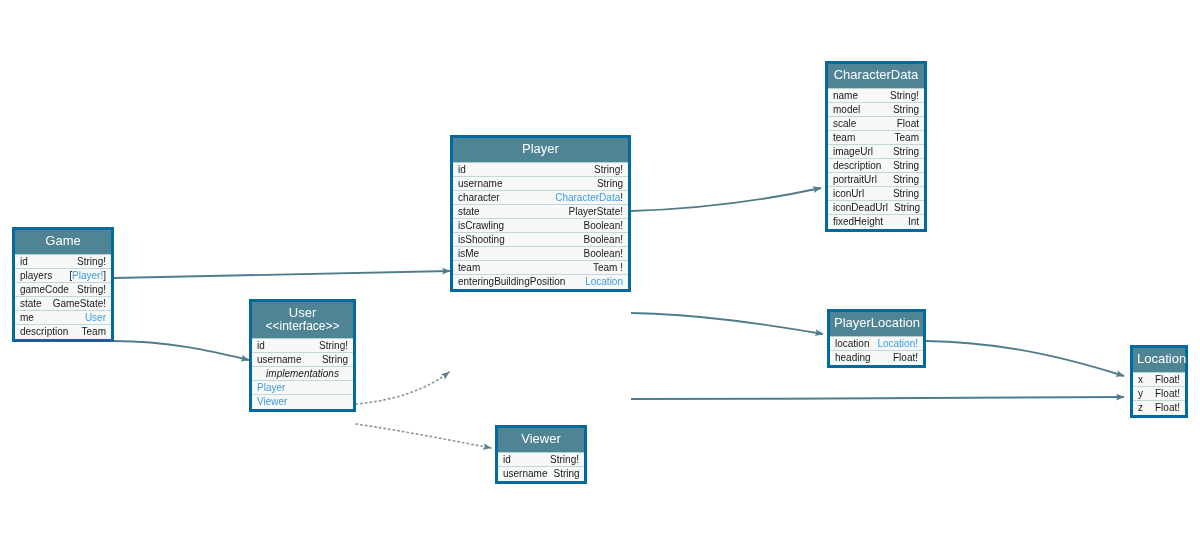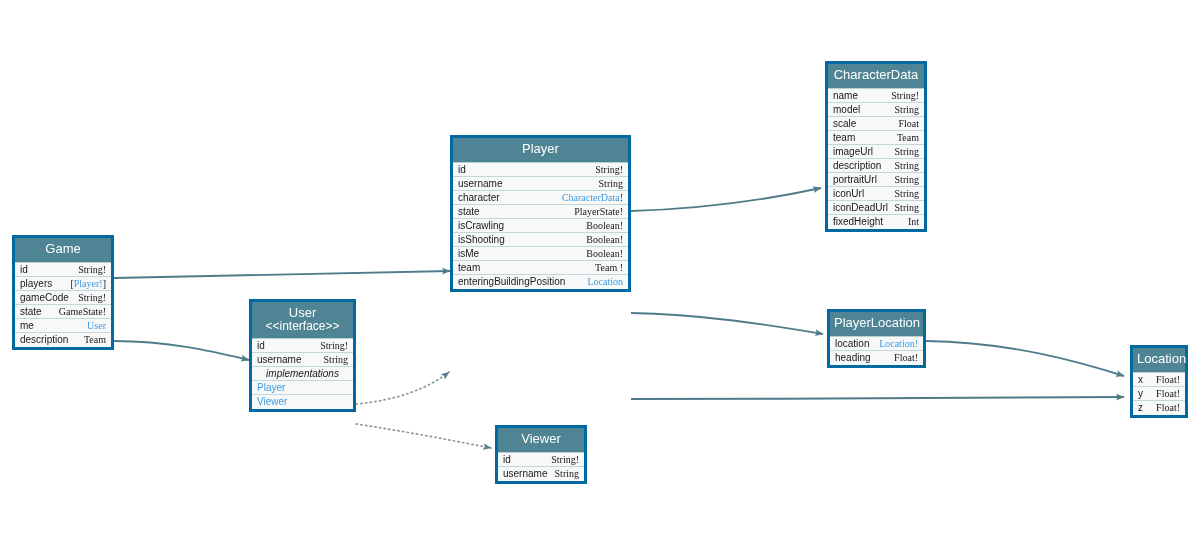--- a/index.html
+++ b/index.html
@@ -58,21 +58,20 @@
     border-bottom: 1px solid #c3d6dc;
     white-space: nowrap;
   }
   .row:last-child { border-bottom: none; align-items: center; }
   .row .fname {
     text-align: left;
     padding-right: 6px;
   }
   .row .ftype {
     text-align: right;
-    font-family: Liberation Serif, serif;
   }
   .row.single {
     justify-content: center;
   }
   .row.single .fname { padding-right: 0; font-style: italic; }
   .type-link { color: #3e9ae0; }
   .impl-row .fname { color: #3e9ae0; }
   .bracket { color: #17181a; }
 </style>
 </head>
@@ -100,21 +99,21 @@
 
     <path d="M926,341 C1010,342 1080,362 1124,376" fill="none" stroke="#4f7c8a" stroke-width="1.9" marker-end="url(#arrow)"></path>
 
     <path d="M631,399 C800,399 1000,398 1124,397" fill="none" stroke="#4f7c8a" stroke-width="1.9" marker-end="url(#arrow)"></path>
 
     <path d="M356,404 C400,400 430,387 449,372" fill="none" stroke="#8a9aa0" stroke-width="1.7" stroke-dasharray="1.3 3.4" stroke-linecap="round" marker-end="url(#arrowdot)"></path>
 
     <path d="M356,424 C410,432 460,442 491,448" fill="none" stroke="#8a9aa0" stroke-width="1.7" stroke-dasharray="1.3 3.4" stroke-linecap="round" marker-end="url(#arrowdot)"></path>
   </svg>
 
-  <div class="entity" style="left:12px; top:227px; width:102px;margin-top:8px;">
+  <div class="entity" style="left:12px; top:227px; width:102px;">
     <div class="entity-header">Game</div>
     <div class="row">
       <span class="fname">id</span>
       <span class="ftype">String!</span>
     </div>
     <div class="row">
       <span class="fname">players</span>
       <span class="ftype"><span class="bracket">[</span><span class="type-link">Player!</span><span class="bracket">]</span></span>
     </div>
     <div class="row">

